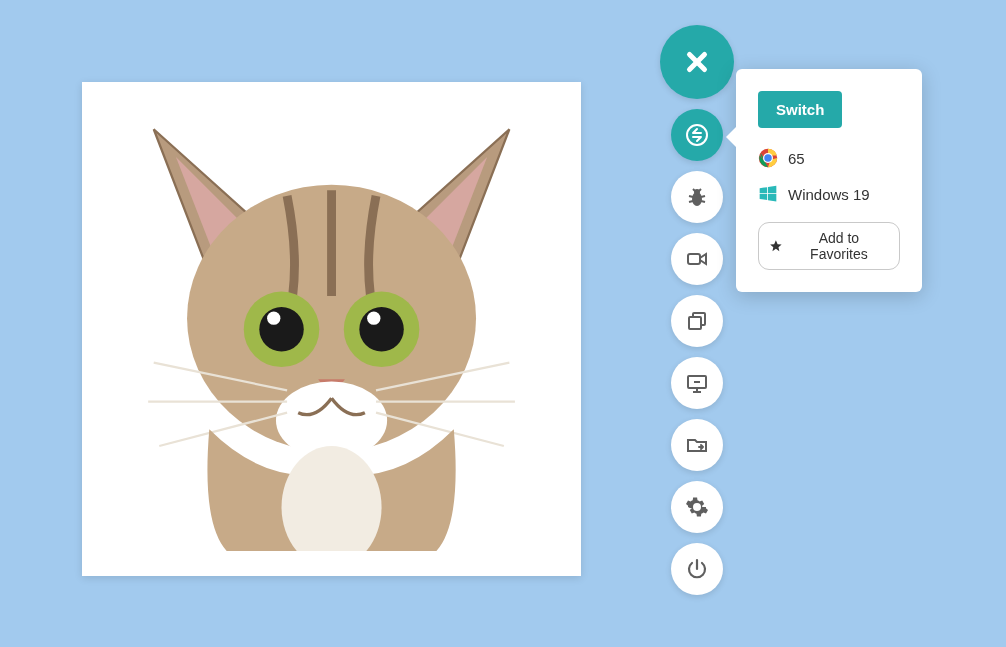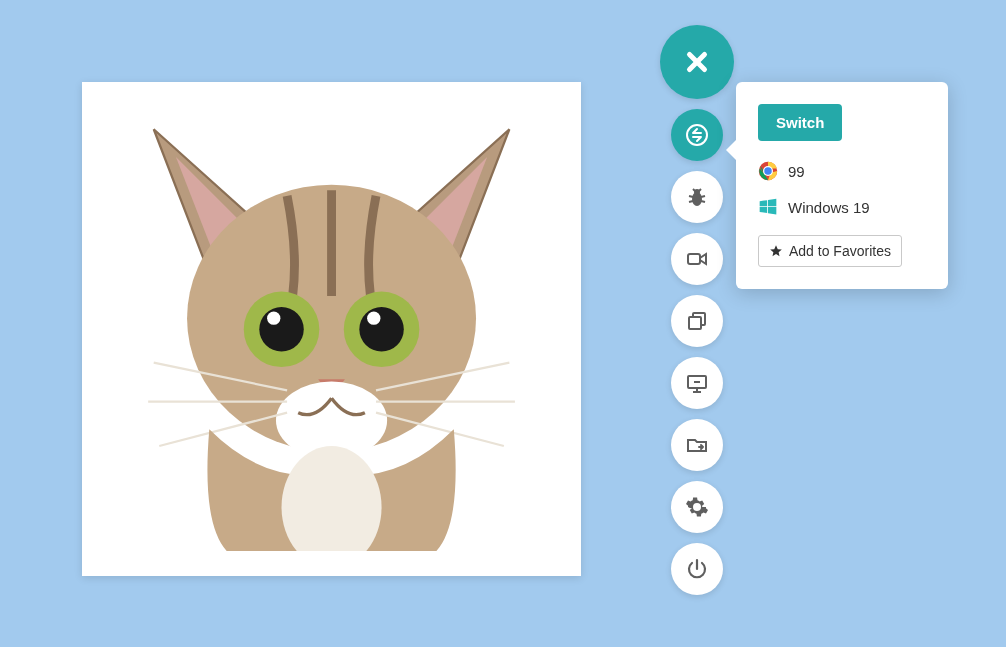--- a/index.html
+++ b/index.html
@@ -62,22 +62,22 @@
       color: #ffffff;
     }
     .tool-btn.big svg { width: 30px; height: 30px; }
     .tool-btn.active-teal {
       background: #25a9a9;
       color: #ffffff;
     }
     .popover {
       position: absolute;
       left: 736px;
-      top: 82px;
-      width: 212px;
+      top: 69px;
+      width: 186px;
       background: #ffffff;
       border-radius: 6px;
       box-shadow: 0 4px 20px rgba(0,0,0,0.18);
       padding: 22px;
     }
     .popover::before {
       content: "";
       position: absolute;
       left: -10px;
       top: 58px;
@@ -103,21 +103,21 @@
       gap: 10px;
       padding: 8px 0;
       font-size: 15px;
       color: #333;
     }
     .info-row svg, .info-row .icon-slot { width: 20px; height: 20px; flex: 0 0 20px; }
     .fav-btn {
       margin-top: 10px;
       border: 1px solid #c9c9c9;
       background: #ffffff;
-      border-radius: 3px;
+      border-radius: 11px;
       padding: 7px 10px;
       font-size: 14px;
       cursor: pointer;
       display: inline-flex;
       align-items: center;
       gap: 6px;
       color: #333;
     }
     .fav-btn svg { width: 14px; height: 14px; }
   </style>
@@ -255,21 +255,21 @@
       <svg viewBox="0 0 24 24">
         <circle cx="12" cy="12" r="11" fill="#db4437"></circle>
         <path d="M12 1 A11 11 0 0 1 22.5 9 L12 9 Z" fill="#ffcd40"></path>
         <path d="M3 6 L9 15 A11 11 0 0 1 3 6 Z" fill="#0f9d58"></path>
         <path d="M12 23 A11 11 0 0 1 2 9 L8 16 Z" fill="#0f9d58"></path>
         <path d="M23 12 A11 11 0 0 1 12 23 L15 14 Z" fill="#ffcd40"></path>
         <circle cx="12" cy="12" r="6" fill="#ffffff"></circle>
         <circle cx="12" cy="12" r="4.5" fill="#4285f4"></circle>
       </svg>
     </span>
-    <span>99</span>
+    <span>65</span>
   </div>
 
 
   <div class="info-row">
     <span class="icon-slot">
       <svg viewBox="0 0 24 24" fill="#29b9b9">
         <path d="M2 5 L11 3.8 L11 11 L2 11 Z"></path>
         <path d="M12 3.6 L22 2 L22 11 L12 11 Z"></path>
         <path d="M2 12 L11 12 L11 19.2 L2 18 Z"></path>
         <path d="M12 12 L22 12 L22 21 L12 19.4 Z"></path>

